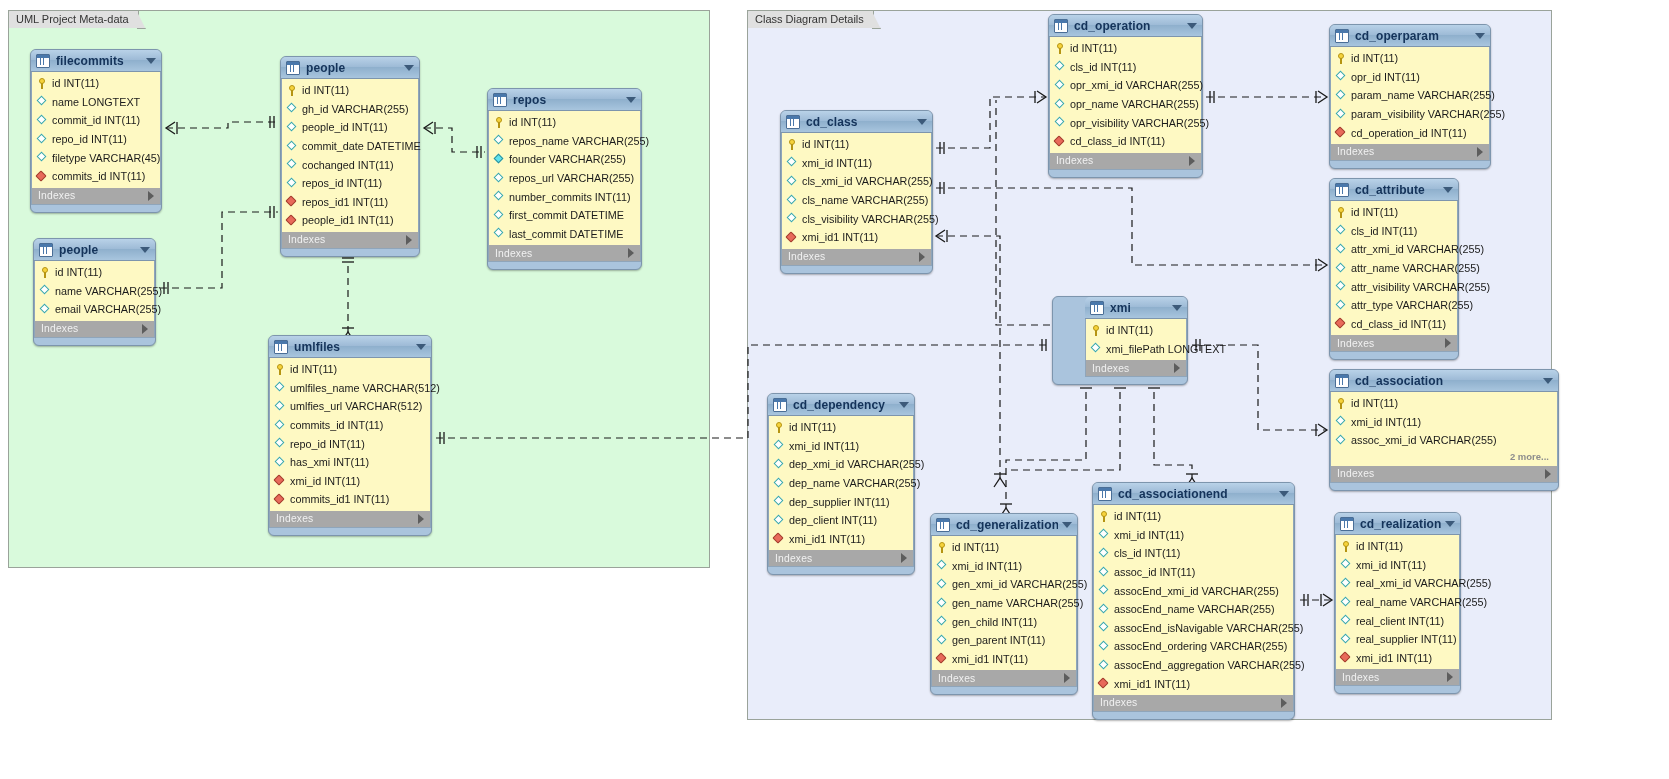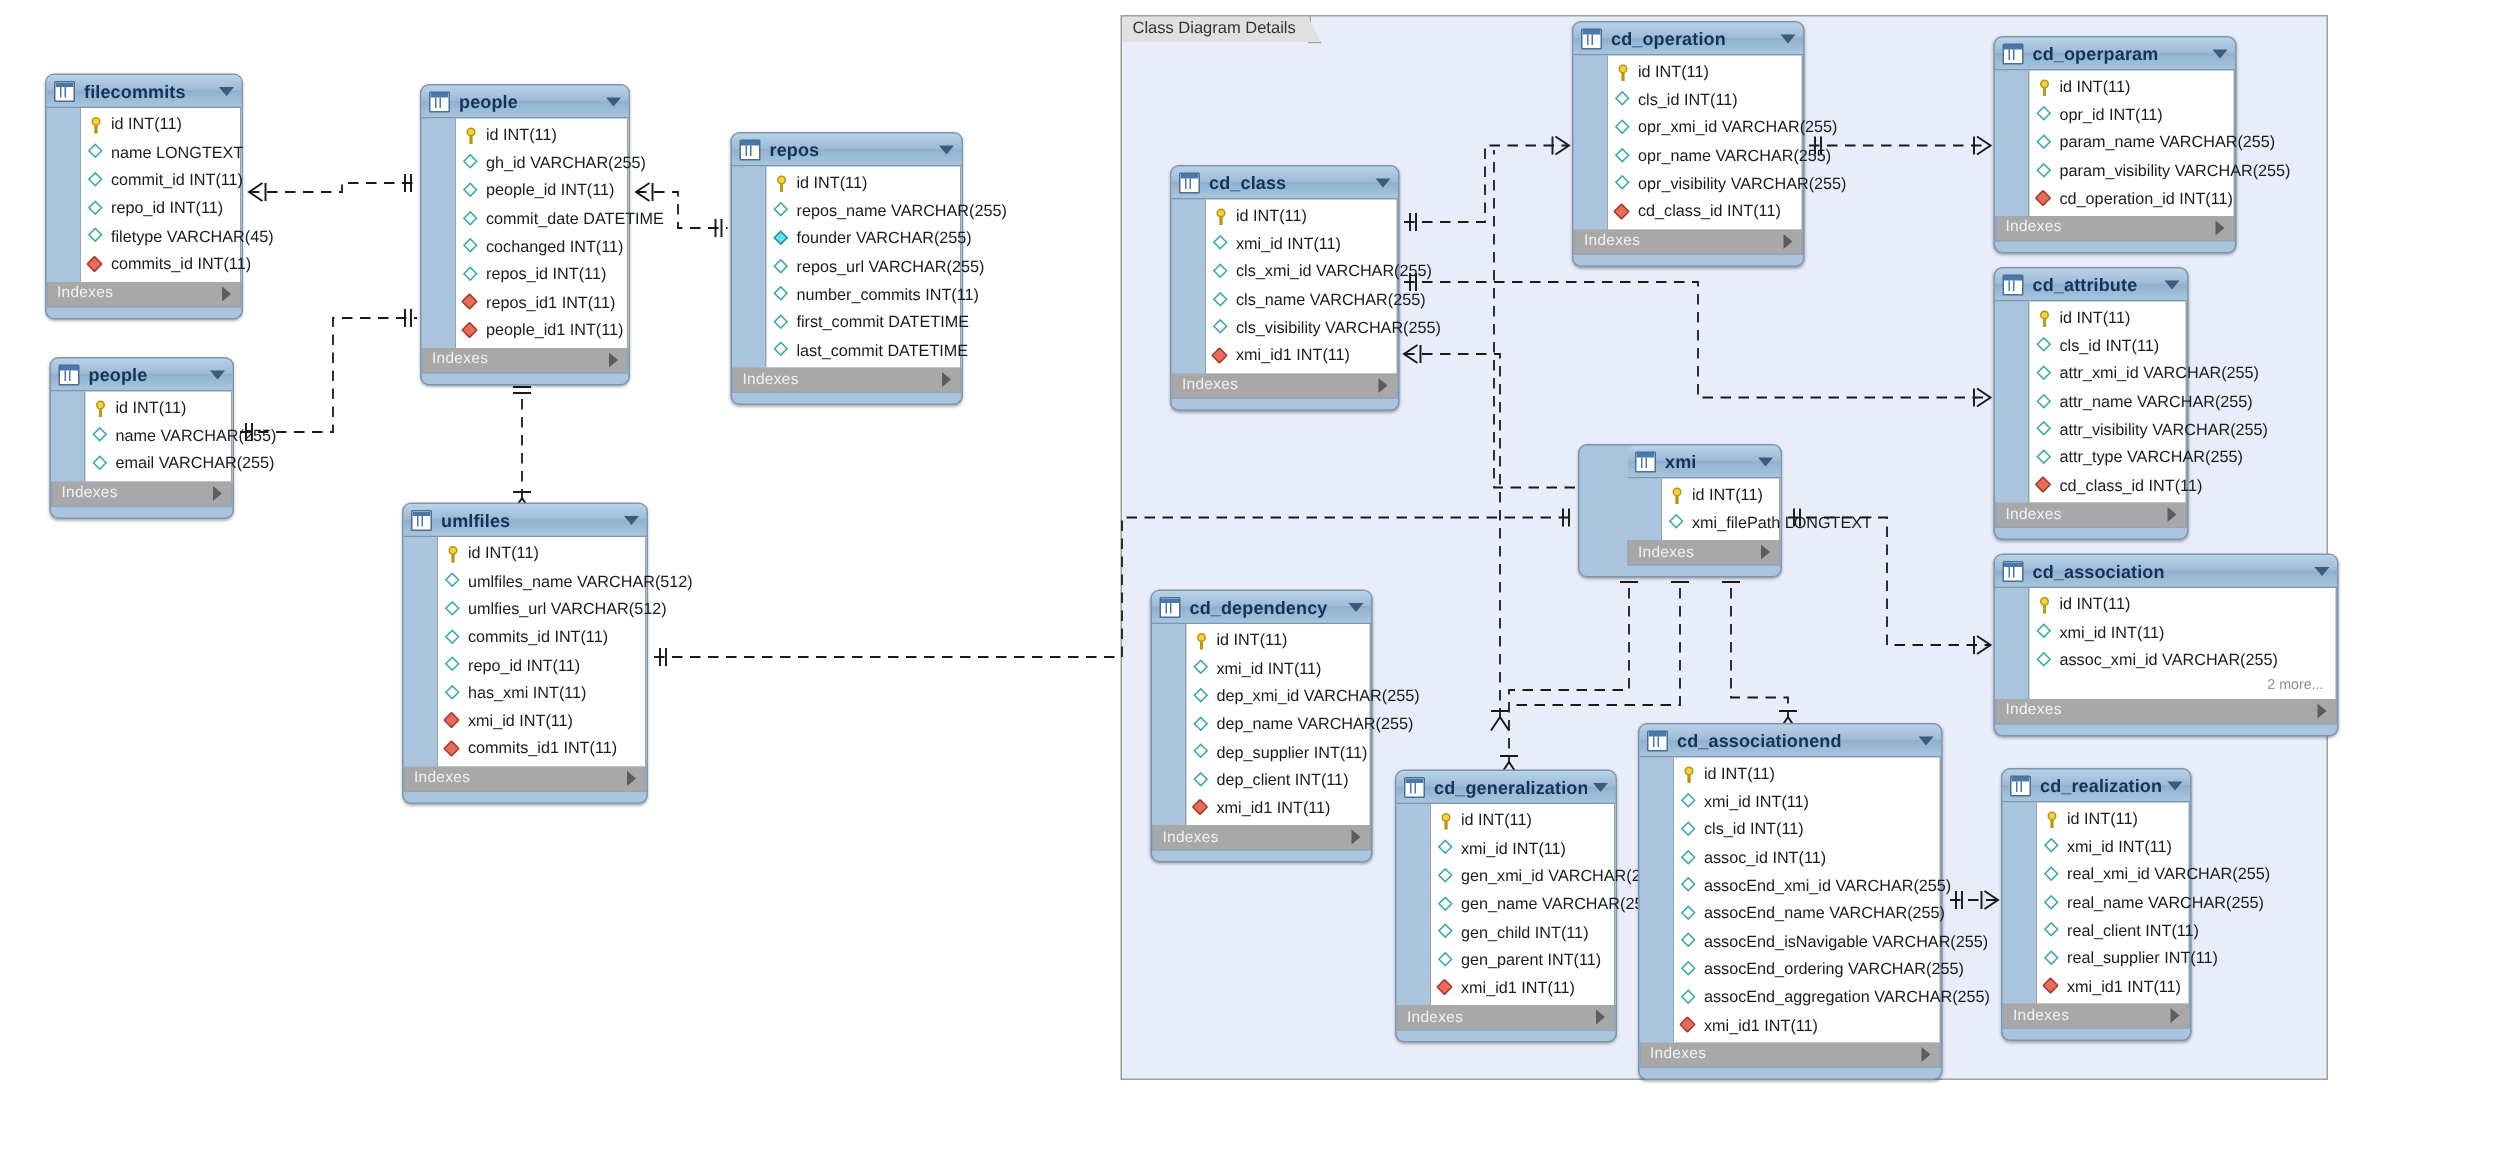--- a/index.html
+++ b/index.html
@@ -66,24 +66,23 @@
     font-size:12px;font-weight:bold;color:#14335a;
     white-space:nowrap;letter-spacing:.1px;
     flex:1 1 auto;overflow:hidden;
   }
   .tbl-caret{
     width:0;height:0;flex:0 0 auto;margin-left:4px;margin-right:1px;
     border-left:5px solid transparent;border-right:5px solid transparent;
     border-top:6px solid #3c5a7a;
   }
   .tbl-cols{
-    background:#ffffff;
+    background:#fef9c3;
     border-left:1px solid #8fa5ba;border-right:1px solid #8fa5ba;
     padding:2px 0 2px 0;
-    margin-left:22px;
   }
   .col{
     display:flex;align-items:center;
     height:18.6px;
     padding-left:5px;padding-right:6px;
     font-size:10.8px;color:#1b1b1b;
     white-space:nowrap;
   }
   .col .glyph{flex:0 0 11px;width:11px;height:11px;margin-right:4px;position:relative;}
 
@@ -113,20 +112,21 @@
   
   .g-fk::before{
     content:"";position:absolute;left:0px;top:1px;width:8px;height:8px;
     background:#e86a5a;border:1px solid #a33b2c;box-sizing:border-box;
     transform:rotate(45deg);
     border-radius:1px;
   }
   .more{
     text-align:right;font-size:9.5px;color:#8d8d8d;
     padding:1px 8px 2px 0;
+    font-weight:bold;
   }
   .tbl-foot{
     height:16px;display:flex;align-items:center;justify-content:space-between;
     background:#a8a8a8;
     border:1px solid #8fa5ba;border-top:none;
     padding:0 6px 0 6px;
   }
   .tbl-foot .ftxt{font-size:10.3px;color:#f1f1f1;letter-spacing:.2px;}
   .tbl-foot .fcaret{
     width:0;height:0;border-top:5px solid transparent;border-bottom:5px solid transparent;
@@ -134,20 +134,23 @@
   }
 
   
   .rel{position:absolute;z-index:4;}
   .rel svg{display:block;overflow:visible;}
 </style>
 </head>
 <body>
 
 <div id="canvas">
+    <div class="layer" style="left: 8px; top: 10px; width: 702px; height: 558px; background: rgb(217, 250, 220); z-index: 1;">
+      <div class="layer-title">UML Project Meta-data</div>
+    </div>
     <div class="layer" style="left: 747px; top: 10px; width: 805px; height: 710px; background: rgb(233, 237, 250); z-index: 1;">
       <div class="layer-title">Class Diagram Details</div>
     </div>
     <div class="rel" style="left: 0px; top: 0px; width: 1669px; height: 779px; pointer-events: none;">
       <svg width="1669" height="779">
         <path d="M166,128 L228,128 L228,122 L278,122" stroke="#1a1a1a" stroke-width="1.2" fill="none" stroke-dasharray="7,5"></path>
         <polyline points="175,122 166,128 175,134" stroke="#1a1a1a" stroke-width="1.3" fill="none"></polyline>
         <line y1="122" y2="134" x1="177" x2="177" stroke="#1a1a1a" stroke-width="1.3"></line>
         <line y1="116" y2="128" x1="274" x2="274" stroke="#1a1a1a" stroke-width="1.3"></line>
         <line y1="116" y2="128" x1="270" x2="270" stroke="#1a1a1a" stroke-width="1.3"></line>

